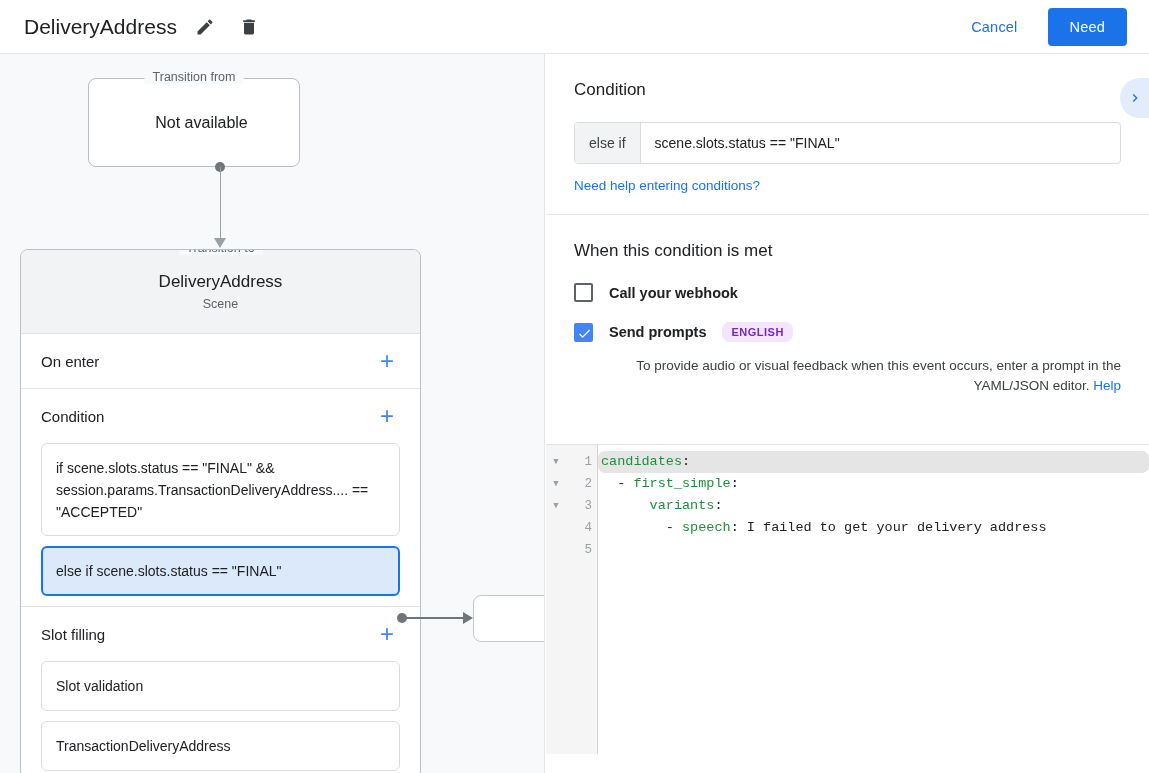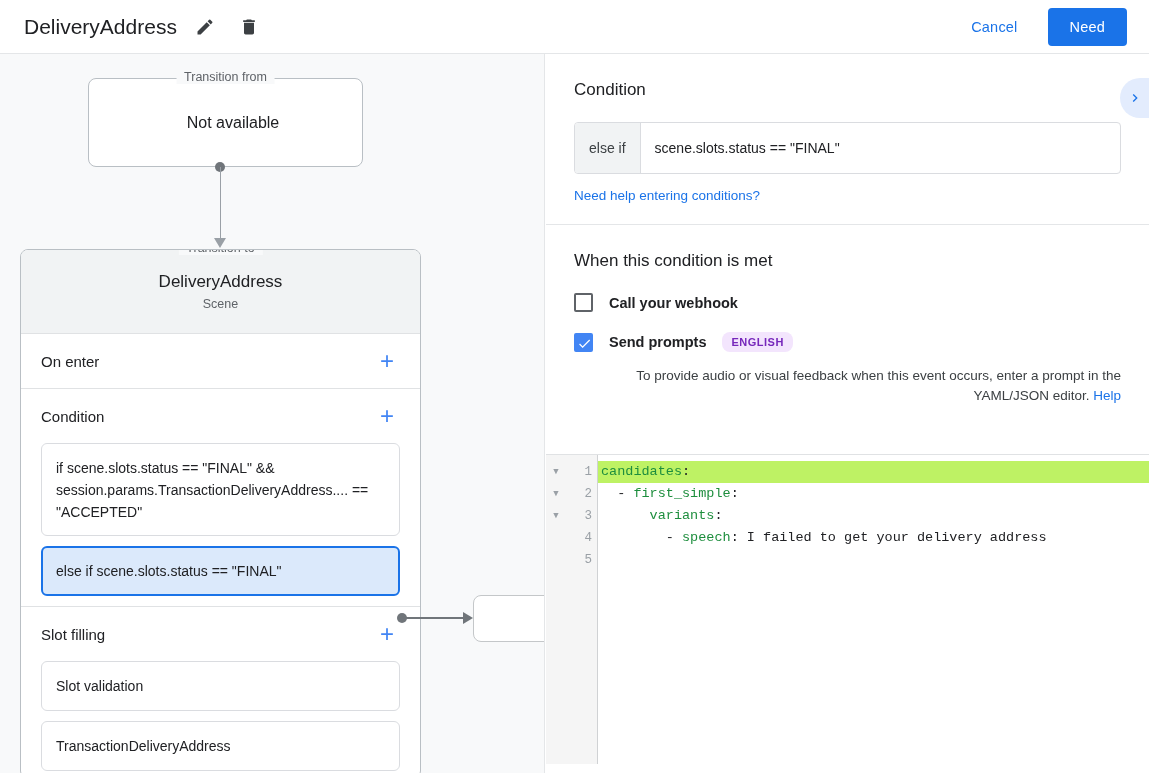--- a/index.html
+++ b/index.html
@@ -62,21 +62,21 @@
     background: #ffffff;
   }
   .fset-legend {
     position: absolute; top: -9px; left: 50%;
     transform: translateX(-50%);
     background: #f8f9fa;
     padding: 0 8px;
     font-size: 12.5px; color: #5f6368; white-space: nowrap;
   }
 
-  #box-from { left: 88px; top: 24px; width: 275px; height: 89px; }
+  #box-from { left: 88px; top: 24px; width: 212px; height: 89px; }
   #box-from .from-label {
     position: absolute; left: 15px; right: 0; top: 50%;
     transform: translateY(-50%);
     text-align: center; font-size: 16px; color: #202124;
   }
 
   
   .conn-dot {
     position: absolute; left: 215px; top: 108px;
     width: 10px; height: 10px; border-radius: 50%;
@@ -166,21 +166,21 @@
   .panel-block { padding: 26px 28px 20px 28px; }
   .panel-divider { height: 1px; background: #e4e6e8; }
   .panel-h {
     font-size: 17px; color: #202124; font-weight: 400;
     margin-bottom: 22px;
   }
 
   .cond-row {
     display: flex; align-items: stretch;
     border: 1px solid #dadce0; border-radius: 4px;
-    overflow: hidden; height: 52px; background: #ffffff; margin-top: 20px;
+    overflow: hidden; height: 42px; background: #ffffff; margin-top: 20px;
   }
   .cond-prefix {
     background: #f1f3f4; color: #3c4043; font-size: 14px;
     display: flex; align-items: center; padding: 0 14px;
     border-right: 1px solid #dadce0; white-space: nowrap;
   }
   .cond-input {
     flex: 1; border: none; outline: none;
     font-family: "Liberation Sans", sans-serif;
     font-size: 14px; color: #202124; padding: 0 14px;
@@ -248,21 +248,21 @@
   .fold {
     width: 20px; text-align: center; color: #9aa0a6; font-size: 9px;
   }
   .lnum { flex: 1; text-align: right; padding-right: 5px; color: #9aa0a6; }
   .code {
     flex: 1; padding-top: 6px; overflow: hidden;
     font-family: "Liberation Mono", monospace;
     font-size: 13.5px; white-space: pre;
   }
   .cl { height: 22px; line-height: 22px; padding-left: 3px; }
-  .cl.hl { background: #bef264; }
+  .cl.hl { background: #e5e5e5; border-radius: 7px; }
   .k { color: #1e8e3e; }
   .v { color: #202124; }
 </style>
 </head>
 <body>
 
 <div id="app">
 
   <div class="header">
     <div class="header-title">DeliveryAddress</div>

